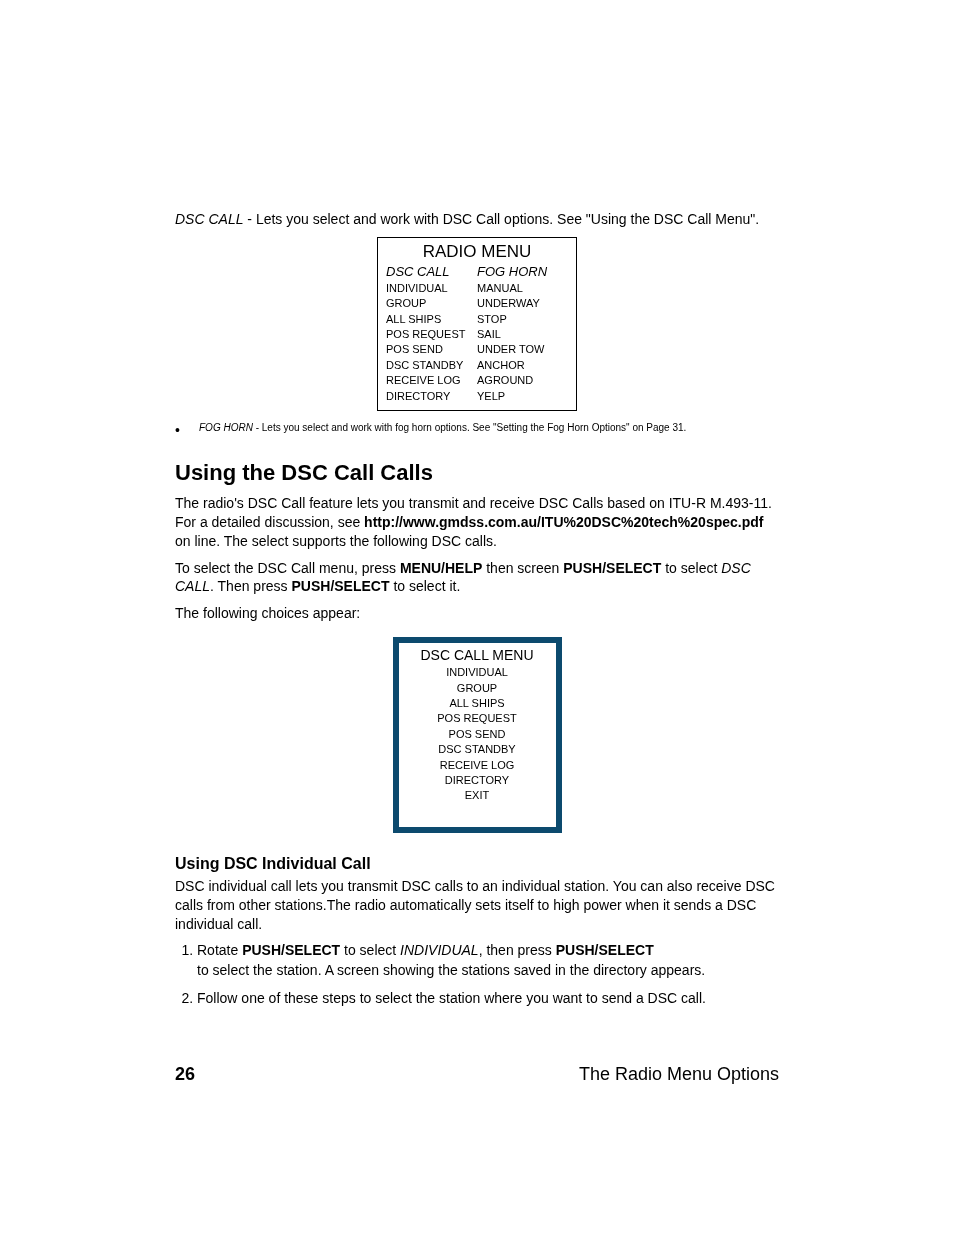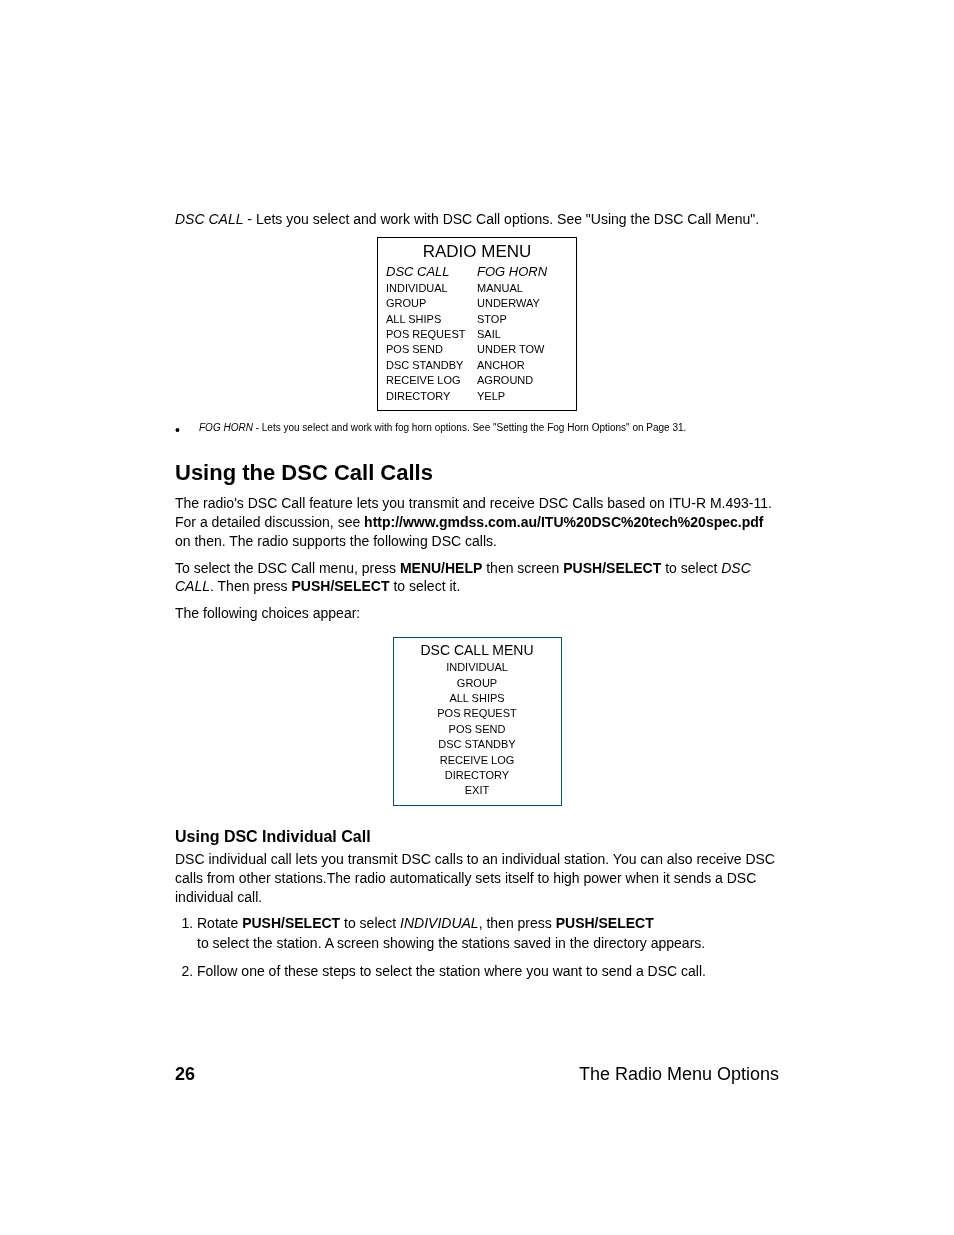--- a/index.html
+++ b/index.html
@@ -63,22 +63,22 @@
     font-size: 22px;
     font-weight: bold;
     margin: 10px 0 8px 0;
     font-family: Arial, Helvetica, sans-serif;
   }
 
   
   .dsc-box {
     width: 169px;
     margin: 14px auto 22px auto;
-    border: 1px solid #0c4a6e;
-    padding: 4px 8px 6px 8px;
+    border: 6px solid #0c4a6e;
+    padding: 4px 8px 23px 8px;
     box-sizing: border-box;
     text-align: center;
   }
   .dsc-title { font-size: 14px; margin-bottom: 2px; }
   .dsc-item { font-size: 11px; line-height: 1.4; }
 
   h3.subsection {
     font-size: 16px;
     font-weight: bold;
     margin: 8px 0 4px 0;
@@ -144,21 +144,21 @@
   <div class="bullet-row">
     <div class="bullet-dot">•</div>
     <div class="bullet-body">
       <span class="ital">FOG HORN</span><span> - Lets you select and work with fog horn options. See "Setting the Fog Horn Options" on Page 31.</span>
     </div>
   </div>
 
   <h2 class="section">Using the DSC Call Calls</h2>
 
   <p class="para">
-    <span>The radio's DSC Call feature lets you transmit and receive DSC Calls based on ITU-R M.493-11. For a detailed discussion, see </span><span class="bold">http://www.gmdss.com.au/ITU%20DSC%20tech%20spec.pdf</span><span> on then. The radio supports the following DSC calls.</span>
+    <span>The radio's DSC Call feature lets you transmit and receive DSC Calls based on ITU-R M.493-11. For a detailed discussion, see </span><span class="bold">http://www.gmdss.com.au/ITU%20DSC%20tech%20spec.pdf</span><span> on line. The select supports the following DSC calls.</span>
   </p>
 
   <p class="para">
     <span>To select the DSC Call menu, press </span><span class="bold">MENU/HELP</span><span> then screen </span><span class="bold">PUSH/SELECT</span><span> to select </span><span class="ital">DSC CALL</span><span>. Then press </span><span class="bold">PUSH/SELECT</span><span> to select it.</span>
   </p>
 
   <p class="para">The following choices appear:</p>
 
   <div class="dsc-box">
     <div class="dsc-title">DSC CALL MENU</div>

